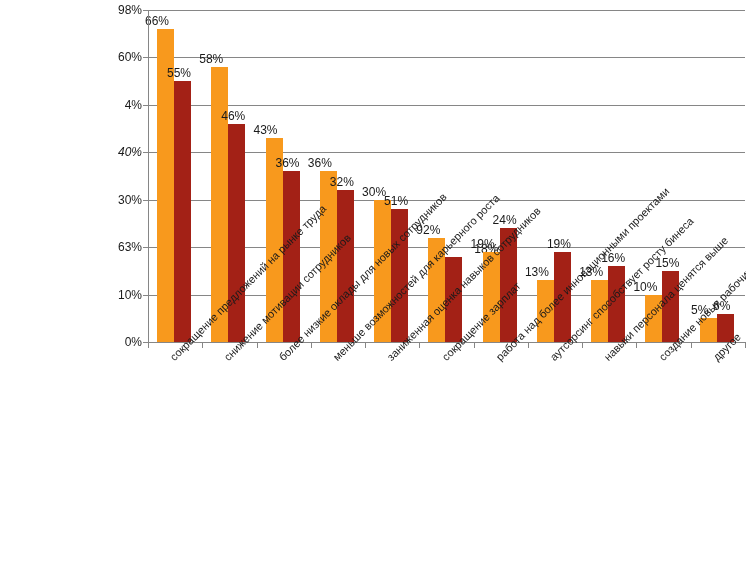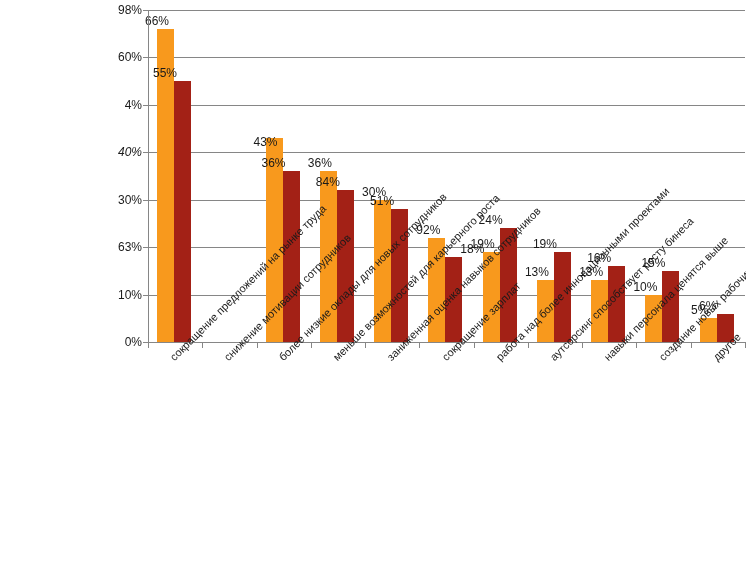--- a/index.html
+++ b/index.html
@@ -104,21 +104,21 @@
   .bar-label {
     position: absolute;
     font-size: 12px;
     color: #1a1a1a;
     line-height: 12px;
     white-space: nowrap;
     text-align: center;
     width: 34px;
   }
   .bar-label.s0 { left: -8px; }
-  .bar-label.s1 { left: 0; }
+  .bar-label.s1 { left: 14px; }
 
   
   .xlabels {
     position: absolute;
     left: 0; top: 0;
     width: 746px;
     height: 565px;
     pointer-events: none;
   }
   .xlabel {
@@ -154,31 +154,37 @@
       <div class="gridline" style="top: 142.286px;"></div>
       <div class="gridline" style="top: 94.8571px;"></div>
       <div class="gridline" style="top: 47.4286px;"></div>
       <div class="gridline" style="top: 0px;"></div>
       <div class="cat-group" style="left: 0px; width: 54.2727px;">
         <div class="bar s0" style="height: 313.029px; background: rgb(248, 153, 29);"></div>
         <div class="bar-label s0" style="bottom: 315.029px;">66%</div>
         <div class="bar s1" style="height: 260.857px; background: rgb(163, 33, 22);"></div>
         <div class="bar-label s1" style="bottom: 262.857px;">55%</div>
       </div>
+      <div class="cat-group" style="left: 54.2727px; width: 54.2727px;">
+        <div class="bar s0" style="height: 275.086px; background: rgb(248, 153, 29);"></div>
+        <div class="bar-label s0" style="bottom: 277.086px;">58%</div>
+        <div class="bar s1" style="height: 218.171px; background: rgb(163, 33, 22);"></div>
+        <div class="bar-label s1" style="bottom: 220.171px;">46%</div>
+      </div>
       <div class="cat-group" style="left: 108.545px; width: 54.2727px;">
         <div class="bar s0" style="height: 203.943px; background: rgb(248, 153, 29);"></div>
-        <div class="bar-label s0" style="bottom: 194px; text-align: center;">43%</div>
+        <div class="bar-label s0" style="bottom: 206px; text-align: center;">43%</div>
         <div class="bar s1" style="height: 170.743px; background: rgb(163, 33, 22);"></div>
         <div class="bar-label s1" style="bottom: 172.743px;">36%</div>
       </div>
       <div class="cat-group" style="left: 162.818px; width: 54.2727px;">
         <div class="bar s0" style="height: 170.743px; background: rgb(248, 153, 29);"></div>
         <div class="bar-label s0" style="bottom: 172.743px;">36%</div>
         <div class="bar s1" style="height: 151.771px; background: rgb(163, 33, 22);"></div>
-        <div class="bar-label s1" style="bottom: 153.771px;">84%</div>
+        <div class="bar-label s1" style="bottom: 153.771px;">32%</div>
       </div>
       <div class="cat-group" style="left: 217.091px; width: 54.2727px;">
         <div class="bar s0" style="height: 142.286px; background: rgb(248, 153, 29);"></div>
         <div class="bar-label s0" style="bottom: 144.286px;">30%</div>
         <div class="bar s1" style="height: 132.8px; background: rgb(163, 33, 22);"></div>
         <div class="bar-label s1" style="bottom: 134.8px;">51%</div>
       </div>
       <div class="cat-group" style="left: 271.364px; width: 54.2727px;">
         <div class="bar s0" style="height: 104.343px; background: rgb(248, 153, 29);"></div>
         <div class="bar-label s0" style="bottom: 106.343px;">92%</div>

